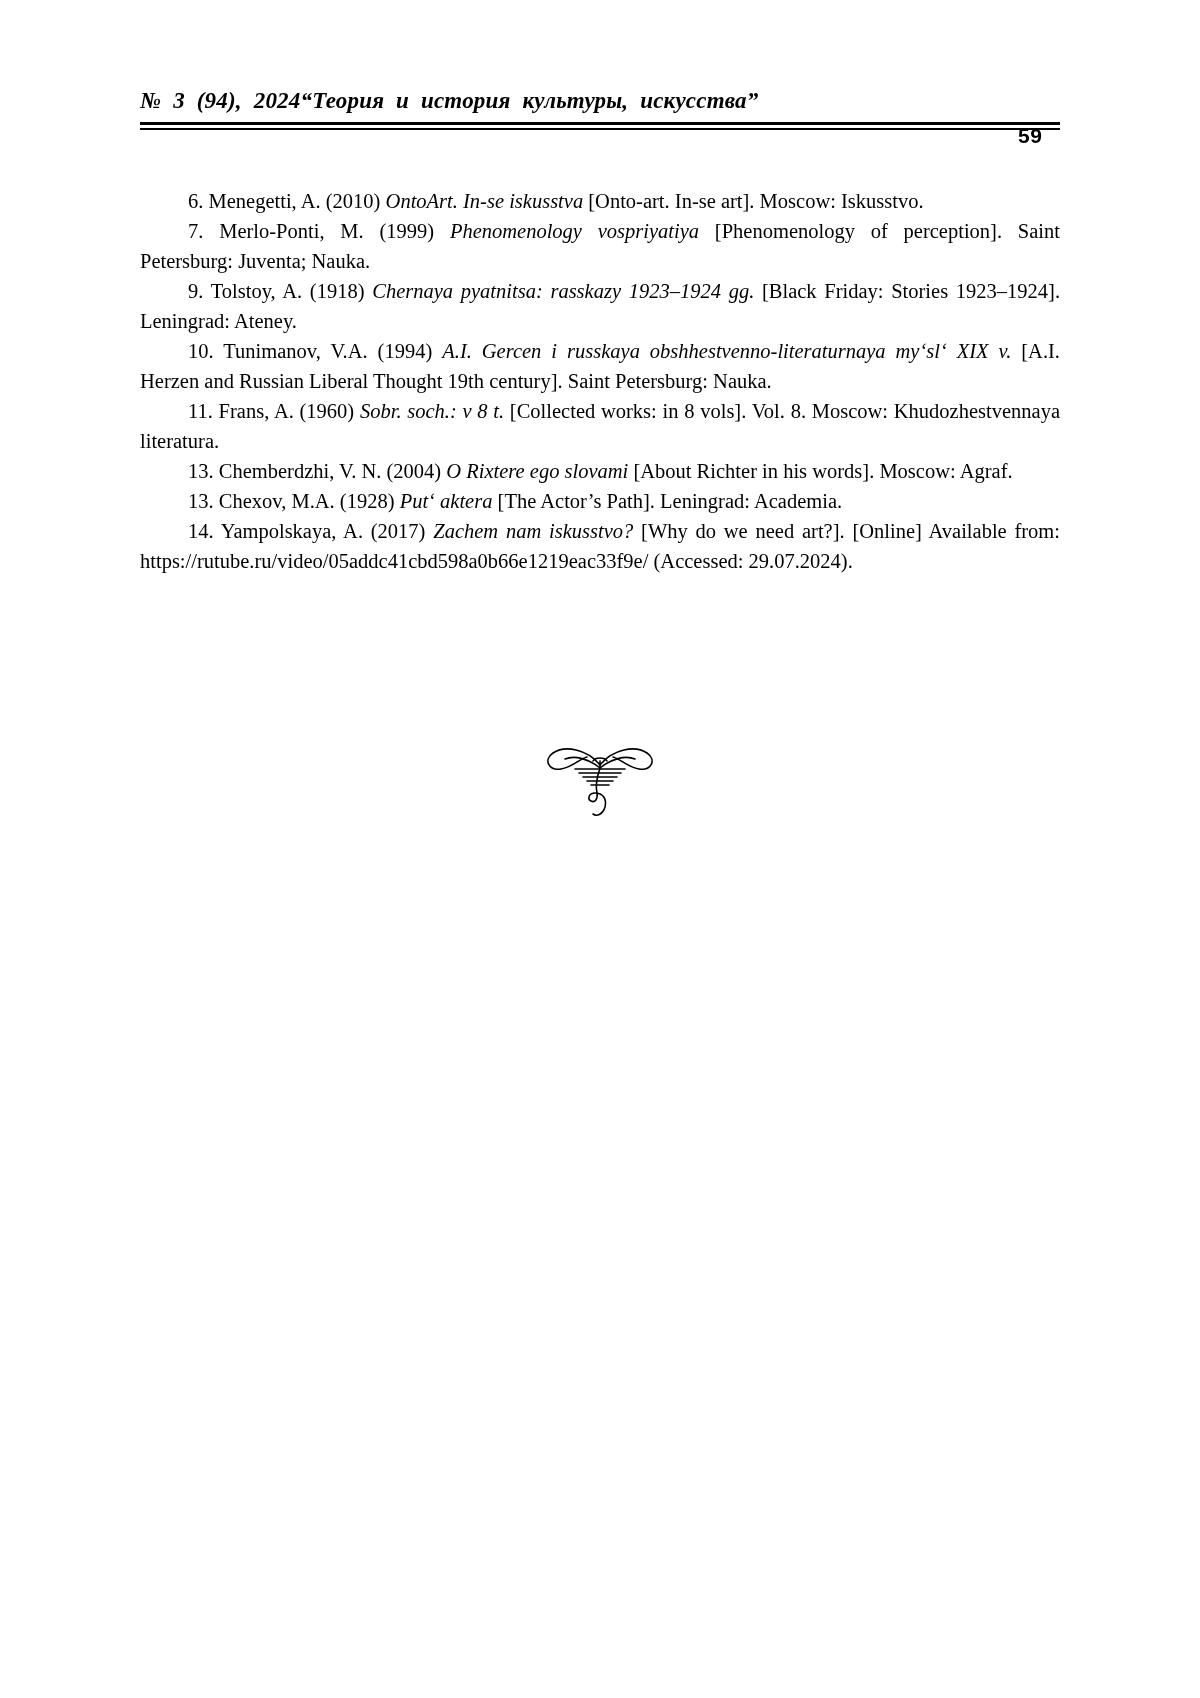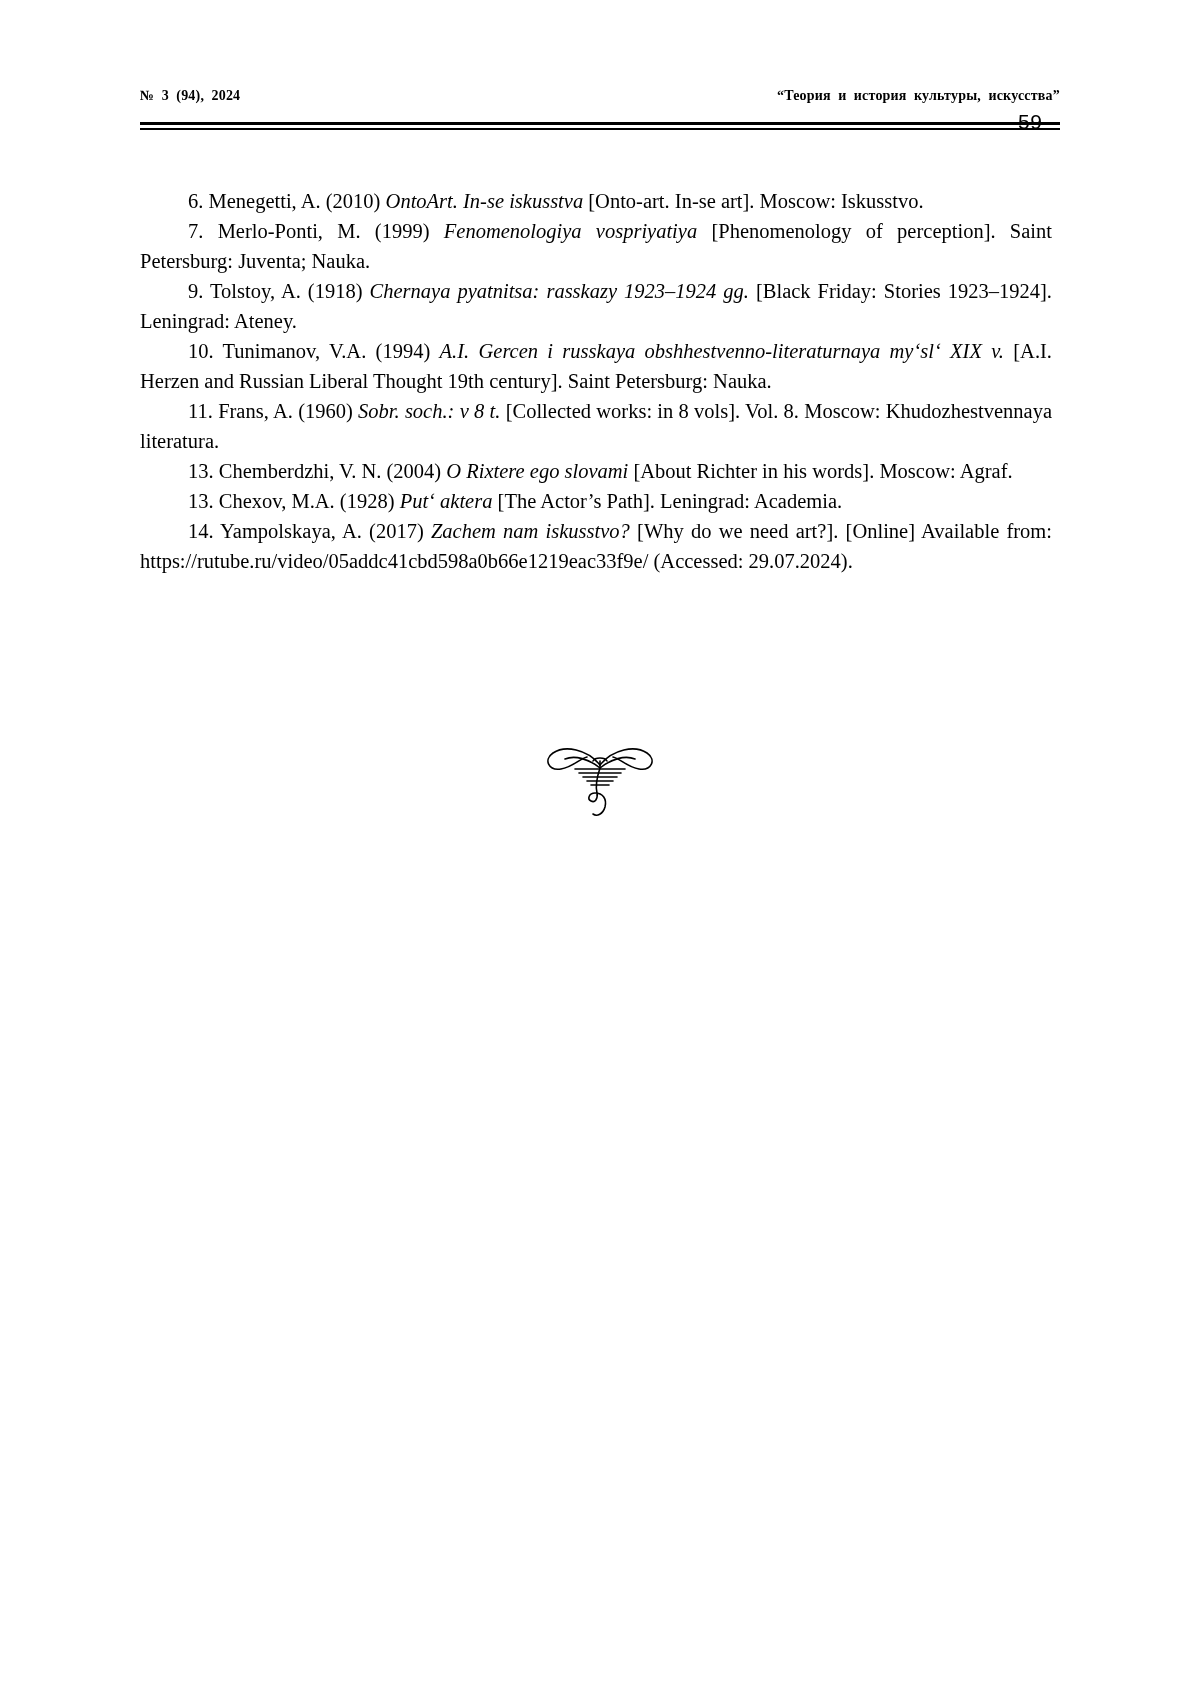--- a/index.html
+++ b/index.html
@@ -25,23 +25,24 @@
 
   
   .header {
     position: absolute;
     left: 140px;
     top: 88px;
     width: 920px;
   }
   .header-row {
     display: flex;
-    justify-content: space-between;
+    justify-content: flex-start;
     align-items: baseline;
-    font-size: 14px;
+    font-size: 23px;
+    font-style: italic;
     font-weight: bold;
     letter-spacing: 0.2px;
   }
   .header-left {
     white-space: pre;
   }
   .header-right {
     white-space: pre;
   }
   .rules {
@@ -59,40 +60,40 @@
     height: 3px;
   }
   .rule-thin {
     height: 2px;
     background: #000;
     width: 100%;
   }
   .page-number {
     position: absolute;
     left: 1018px;
-    top: 110px;
+    top: 124px;
     font-family: "Liberation Sans", sans-serif;
     font-size: 21px;
-    font-weight: normal;
+    font-weight: bold;
     letter-spacing: 0.5px;
   }
 
   
   .refs {
     position: absolute;
     left: 140px;
     top: 186px;
     width: 920px;
     font-size: 20.5px;
     line-height: 1.465;
     text-align: justify;
     text-justify: inter-word;
   }
   .ref {
-    margin: 0 8px 0 0;
+    margin: 0 0 0 0;
     text-indent: 48px;
     hyphens: none;
   }
   .ref i {
     font-style: italic;
   }
 
   
   .ornament {
     position: absolute;
@@ -120,21 +121,21 @@
   <div class="rules">
     <div class="rule-thick"></div>
     <div class="rule-gap"></div>
     <div class="rule-thin"></div>
   </div>
 
   <div class="page-number">59</div>
 
   <div class="refs" id="refs-container">
       <p class="ref"><span>6. Menegetti, A. (2010) </span><i>OntoArt. In-se iskusstva</i><span> [Onto-art. In-se art]. Moscow: Iskusstvo.</span></p>
-      <p class="ref"><span>7. Merlo-Ponti, M. (1999) </span><i>Fenomenologiya vospriyatiya</i><span> [Phenomenology of perception]. Saint Petersburg: Juventa; Nauka.</span></p>
+      <p class="ref"><span>7. Merlo-Ponti, M. (1999) </span><i>Phenomenology vospriyatiya</i><span> [Phenomenology of perception]. Saint Petersburg: Juventa; Nauka.</span></p>
       <p class="ref"><span>9. Tolstoy, A. (1918) </span><i>Chernaya pyatnitsa: rasskazy 1923–1924 gg.</i><span> [Black Friday: Stories 1923–1924]. Leningrad: Ateney.</span></p>
       <p class="ref"><span>10. Tunimanov, V.A. (1994) </span><i>A.I. Gercen i russkaya obshhestvenno-literaturnaya my‘sl‘ XIX v.</i><span> [A.I. Herzen and Russian Liberal Thought 19th century]. Saint Petersburg: Nauka.</span></p>
       <p class="ref"><span>11. Frans, A. (1960) </span><i>Sobr. soch.: v 8 t.</i><span> [Collected works: in 8 vols]. Vol. 8. Moscow: Khudozhestvennaya literatura.</span></p>
       <p class="ref"><span>13. Chemberdzhi, V. N. (2004) </span><i>O Rixtere ego slovami</i><span> [About Richter in his words]. Moscow: Agraf.</span></p>
       <p class="ref"><span>13. Chexov, M.A. (1928) </span><i>Put‘ aktera</i><span> [The Actor’s Path]. Leningrad: Academia.</span></p>
       <p class="ref"><span>14. Yampolskaya, A. (2017) </span><i>Zachem nam iskusstvo?</i><span> [Why do we need art?]. [Online] Available from:  https://rutube.ru/video/05addc41cbd598a0b66e1219eac33f9e/ (Accessed: 29.07.2024).</span></p>
     </div>
 
   <div class="ornament">
     <svg width="130" height="86" viewBox="0 0 130 86" xmlns="http://www.w3.org/2000/svg">

